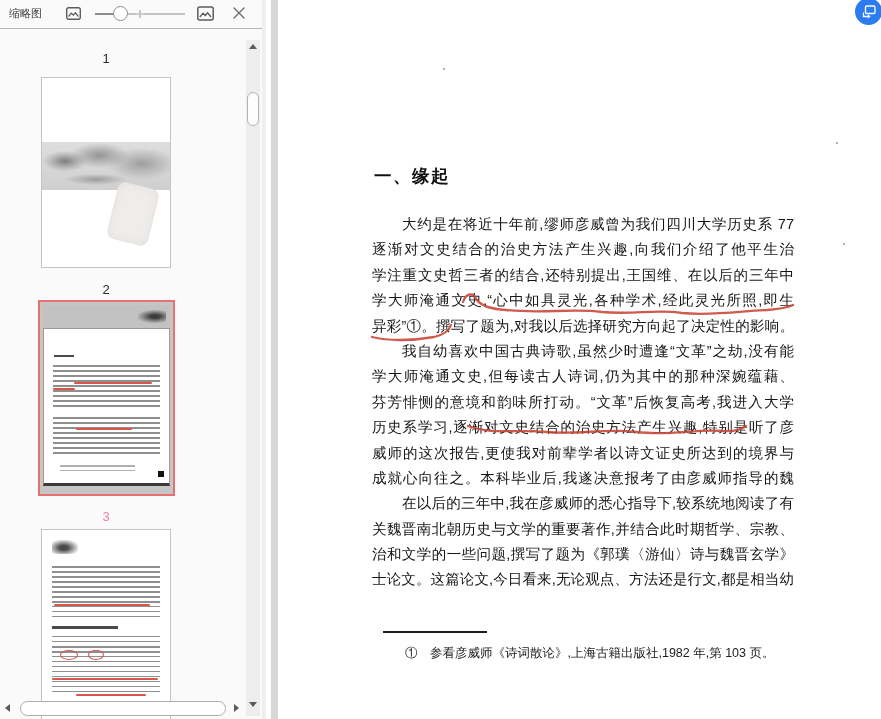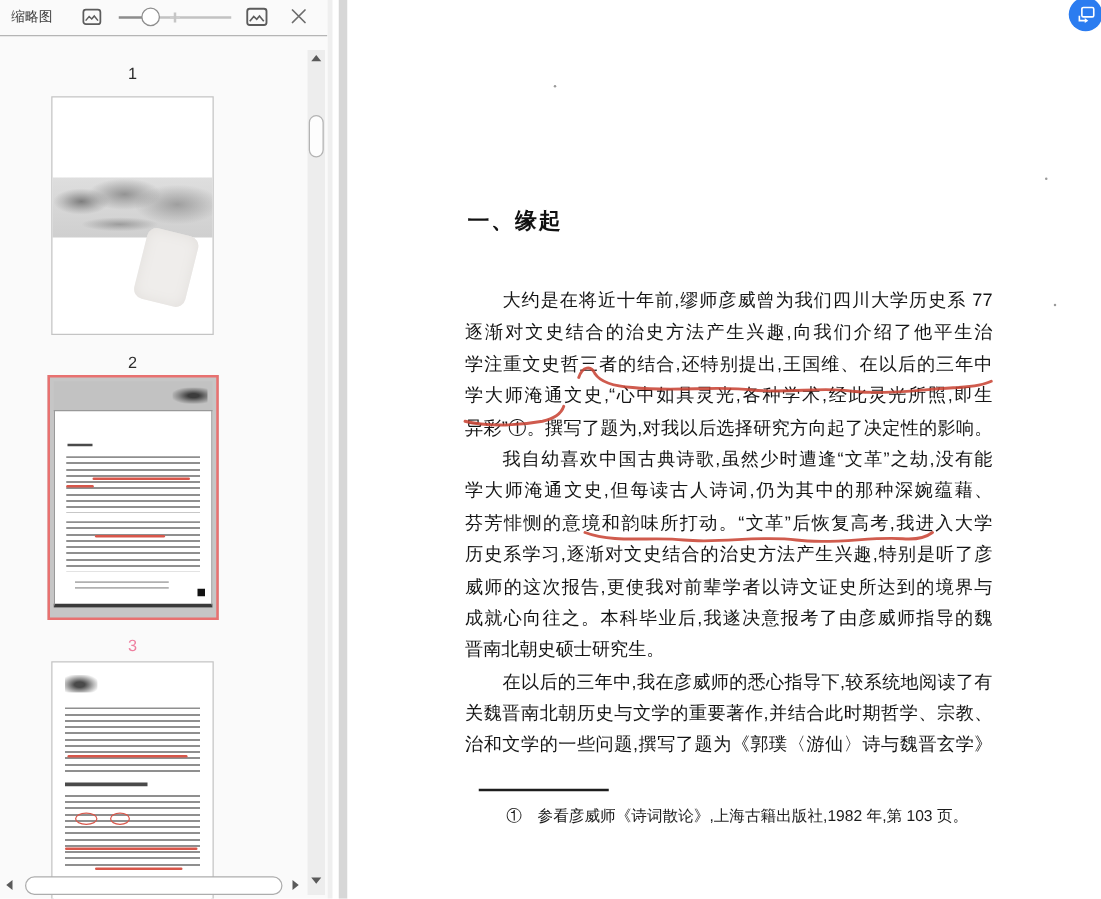--- a/index.html
+++ b/index.html
@@ -64,21 +64,21 @@
   .tri-up{width:0;height:0;border-left:4px solid transparent;border-right:4px solid transparent;border-bottom:5px solid #5a5a5a;}
   .tri-dn{width:0;height:0;border-left:4px solid transparent;border-right:4px solid transparent;border-top:5px solid #5a5a5a;}
   .tri-l{position:absolute;left:5px;top:704px;width:0;height:0;border-top:4px solid transparent;border-bottom:4px solid transparent;border-right:5px solid #5a5a5a;}
   .tri-r{position:absolute;left:234px;top:704px;width:0;height:0;border-top:4px solid transparent;border-bottom:4px solid transparent;border-left:5px solid #5a5a5a;}
   
   .main{position:absolute;left:262px;top:0;width:619px;height:719px;background:#fff;}
   .gutter1{position:absolute;left:0;top:0;width:4px;height:719px;background:#efefef;}
   .gutter3{position:absolute;left:9px;top:0;width:7px;height:719px;background:#d7d7d7;}
   .page{position:absolute;left:16px;top:0;right:0;height:719px;background:#fff;}
   .heading{position:absolute;left:112px;top:164px;font-size:17.5px;font-weight:bold;color:#111;letter-spacing:1.5px;}
-  .textblock{position:absolute;left:110px;top:212px;width:422px;color:#151515;font-size:14.5px;margin-top:17px;}
+  .textblock{position:absolute;left:110px;top:212px;width:422px;color:#151515;font-size:14.5px;}
   .line{height:25.4px;line-height:25.4px;text-align:justify;text-align-last:justify;
     text-justify:inter-character;overflow:hidden;}
   .line.ind{padding-left:30px;}
   .line.pend{text-align-last:left;}
   .footrule{position:absolute;left:121px;top:631px;width:104px;height:2px;background:#1d1d1d;}
   .footnote{position:absolute;left:143px;top:645px;font-size:12.5px;color:#1c1c1c;}
   .anno{position:absolute;left:0;top:0;pointer-events:none;}
   .speck{position:absolute;width:2px;height:2px;background:#9a9a9a;border-radius:50%;}
   .float-btn{position:absolute;left:593px;top:-2px;width:27px;height:27px;border-radius:50%;
     background:#2b7cf0;cursor:pointer;display:flex;align-items:center;justify-content:center;}
@@ -186,24 +186,24 @@
     <div class="line">逐渐对文史结合的治史方法产生兴趣,向我们介绍了他平生治</div>
     <div class="line">学注重文史哲三者的结合,还特别提出,王国维、在以后的三年中</div>
     <div class="line">学大师淹通文史,“心中如具灵光,各种学术,经此灵光所照,即生</div>
     <div class="line">异彩”①。撰写了题为,对我以后选择研究方向起了决定性的影响。</div>
     <div class="line ind">我自幼喜欢中国古典诗歌,虽然少时遭逢“文革”之劫,没有能</div>
     <div class="line">学大师淹通文史,但每读古人诗词,仍为其中的那种深婉蕴藉、</div>
     <div class="line">芬芳悱恻的意境和韵味所打动。“文革”后恢复高考,我进入大学</div>
     <div class="line">历史系学习,逐渐对文史结合的治史方法产生兴趣,特别是听了彦</div>
     <div class="line">威师的这次报告,更使我对前辈学者以诗文证史所达到的境界与</div>
     <div class="line">成就心向往之。本科毕业后,我遂决意报考了由彦威师指导的魏</div>
-    <div class="line pend">晋南北朝史硕士研究生。</div>
     <div class="line ind">在以后的三年中,我在彦威师的悉心指导下,较系统地阅读了有</div>
     <div class="line">关魏晋南北朝历史与文学的重要著作,并结合此时期哲学、宗教、政</div>
     <div class="line">治和文学的一些问题,撰写了题为《郭璞〈游仙〉诗与魏晋玄学》的硕</div>
+    <div class="line">士论文。这篇论文,今日看来,无论观点、方法还是行文,都是相当幼</div>
   </div>
 
   <div class="footrule"></div>
   <div class="footnote">①　参看彦威师《诗词散论》,上海古籍出版社,1982 年,第 103 页。</div>
 
   <svg class="anno" width="619" height="719" viewBox="0 0 619 719">
     <g fill="none" stroke="#c94536" stroke-width="2.3" stroke-linecap="round" opacity="0.88">
       <path d="M201,302 C204,293 211,292 214,299 C218,305 228,309 244,310 C280,314 310,308 340,312 C370,315 395,309 420,313 C450,316 480,311 505,310 C518,309 527,307 531,305"></path>
       <path d="M110,337 C125,341 150,341 172,337 C181,335 187,331 189,325"></path>
       <path d="M206,426 C230,435 260,429 285,432 C315,435 345,428 375,432 C405,436 435,429 460,431 C472,432 480,429 484,426"></path>

